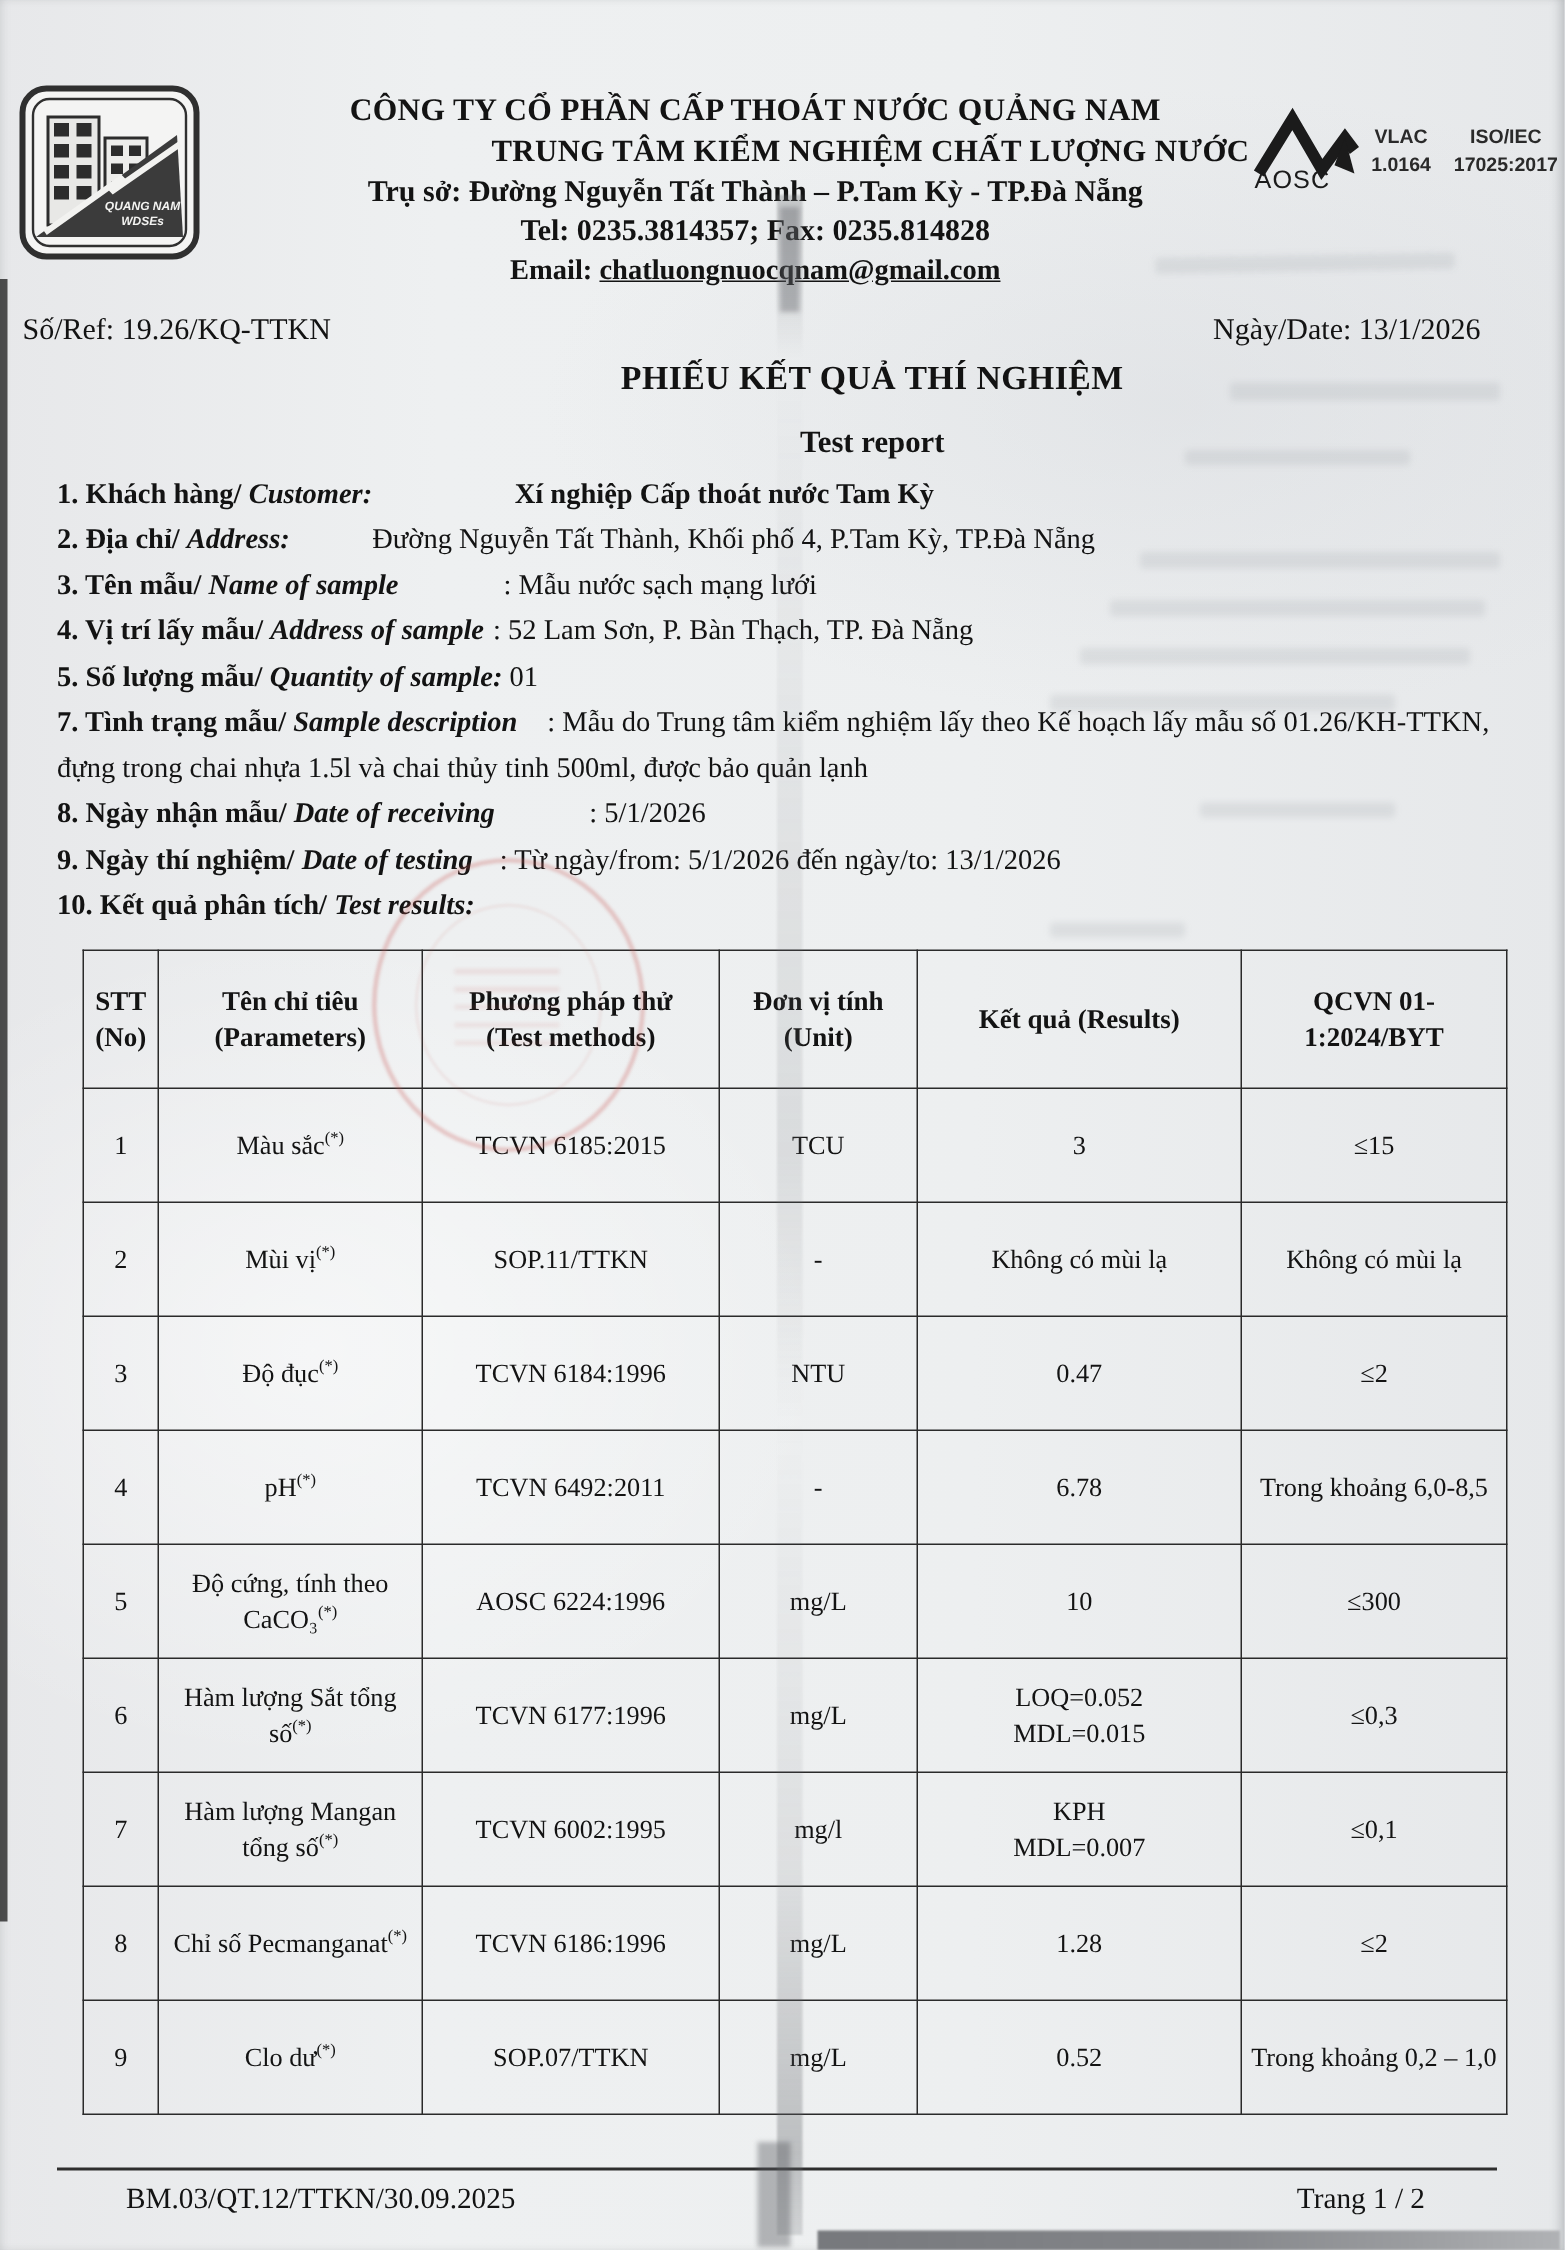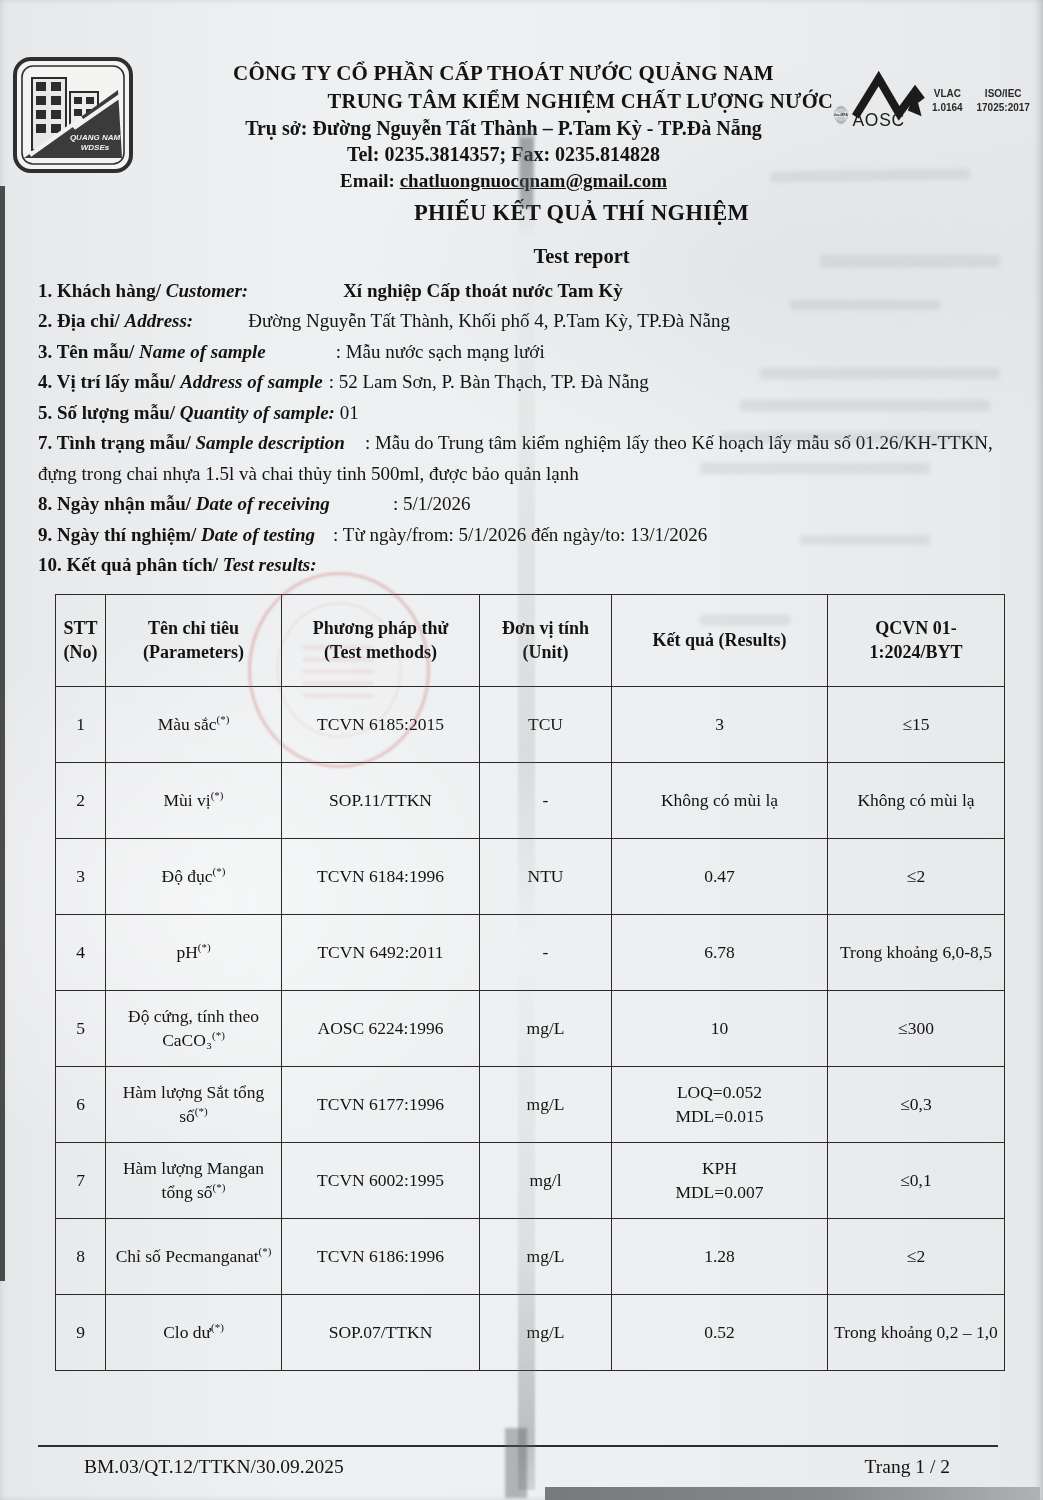--- a/index.html
+++ b/index.html
@@ -25,21 +25,21 @@
   .logo-left { width:128px; flex:0 0 128px;font-style:italic; }
   .header-center { flex:1; text-align:center; padding-left:34px; margin-top:4px; line-height:1.32; }
   .h-line1 { font-size:21px; font-weight:bold; letter-spacing:.2px; }
   .h-line2 { font-size:20.5px; font-weight:bold; letter-spacing:.3px;text-align:right; }
   .h-line3 { font-size:20px; font-weight:bold; }
   .h-line4 { font-size:20px; font-weight:bold; }
   .h-line5 { font-size:19px; font-weight:bold; }
   .email-link { text-decoration:underline; font-weight:bold; }
   .logos-right { width:204px; flex:0 0 204px; display:flex; align-items:flex-start; padding-top:6px; }
   .aosc-block { display:flex; flex-direction:row; align-items:center; margin-left:2px; }
-  .aosc-sub { font-family:"Liberation Sans","DejaVu Sans",sans-serif; font-size:10px; font-weight:bold; color:#2a2a2a; line-height:1.45; text-align:center; }
+  .aosc-sub { font-family:"Liberation Sans","DejaVu Sans",sans-serif; font-size:13px; font-weight:bold; color:#2a2a2a; line-height:1.45; text-align:center; }
 
   
   .ref-row { display:flex; justify-content:space-between; padding:16px 56px 0 15px; font-size:20px; }
   .title-wrap { text-align:center; padding-left:120px; margin-top:7px; }
   .title-vi { font-size:22.5px; font-weight:bold; letter-spacing:.3px; }
   .title-en { font-size:20.5px; font-weight:bold; margin-top:19px; }
 
   
   .info { margin:8px 30px 0 38px; font-size:19px; }
   .info-row { line-height:30.5px; }
@@ -181,20 +181,24 @@
           <path d="M6 60 L38 8 L66 56 L88 26 L97 38" fill="none" stroke="#1b1b1b" stroke-width="11" stroke-linejoin="miter"></path>
           <path d="M88 26 L97 60 L78 52 Z" fill="#1b1b1b"></path>
           <text x="2" y="74" font-size="24" fill="#1b1b1b" font-family="Liberation Sans, DejaVu Sans, sans-serif" letter-spacing="1">AOSC</text>
         </svg>
         <div class="aosc-sub">VLAC 1.0164</div>
         <div class="aosc-sub">ISO/IEC 17025:2017</div>
       </div>
     </div>
   </div>
 
+  <div class="ref-row">
+    <span>Số/Ref: 19.26/KQ-TTKN</span>
+    <span>Ngày/Date: 13/1/2026</span>
+  </div>
 
   <div class="title-wrap">
     <div class="title-vi">PHIẾU KẾT QUẢ THÍ NGHIỆM</div>
     <div class="title-en">Test report</div>
   </div>
 
   <div class="info">
     <div class="info-row"><span class="lv">1. Khách hàng/</span> <span class="le">Customer:</span><span class="gap g95"></span><span class="val-bold">Xí nghiệp Cấp thoát nước Tam Kỳ</span></div>
     <div class="info-row"><span class="lv">2. Địa chỉ/</span> <span class="le">Address:</span><span class="gap g55"></span><span>Đường Nguyễn Tất Thành, Khối phố 4, P.Tam Kỳ, TP.Đà Nẵng</span></div>
     <div class="info-row"><span class="lv">3. Tên mẫu/</span> <span class="le">Name of sample</span><span class="gap g70"></span><span>: Mẫu nước sạch mạng lưới</span></div>

